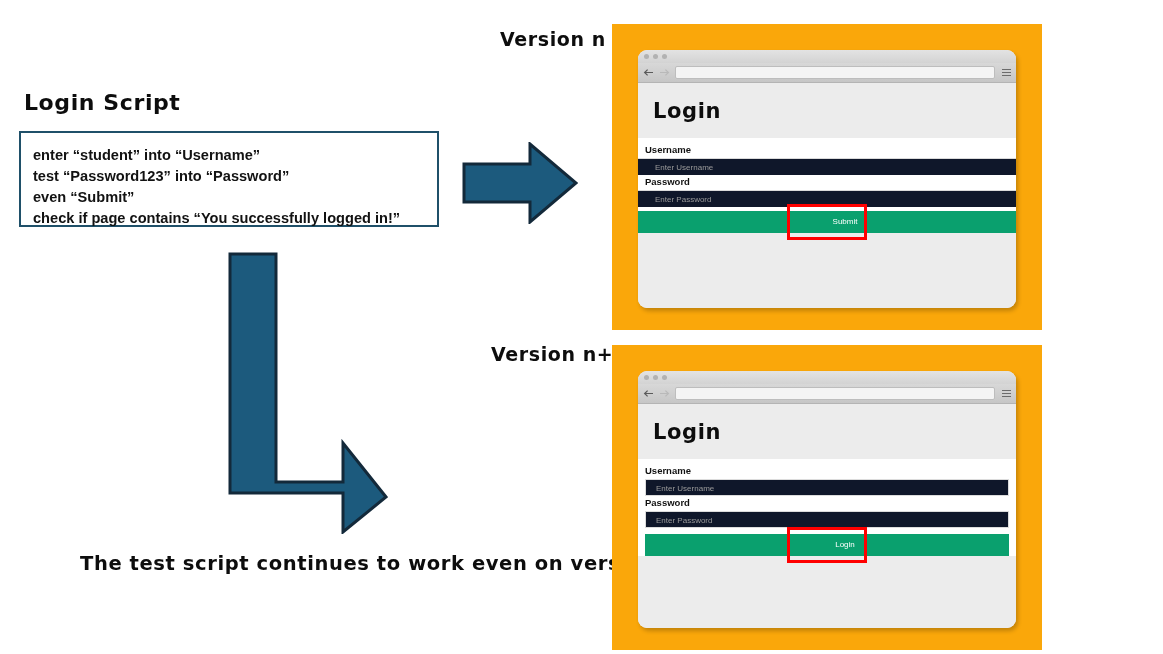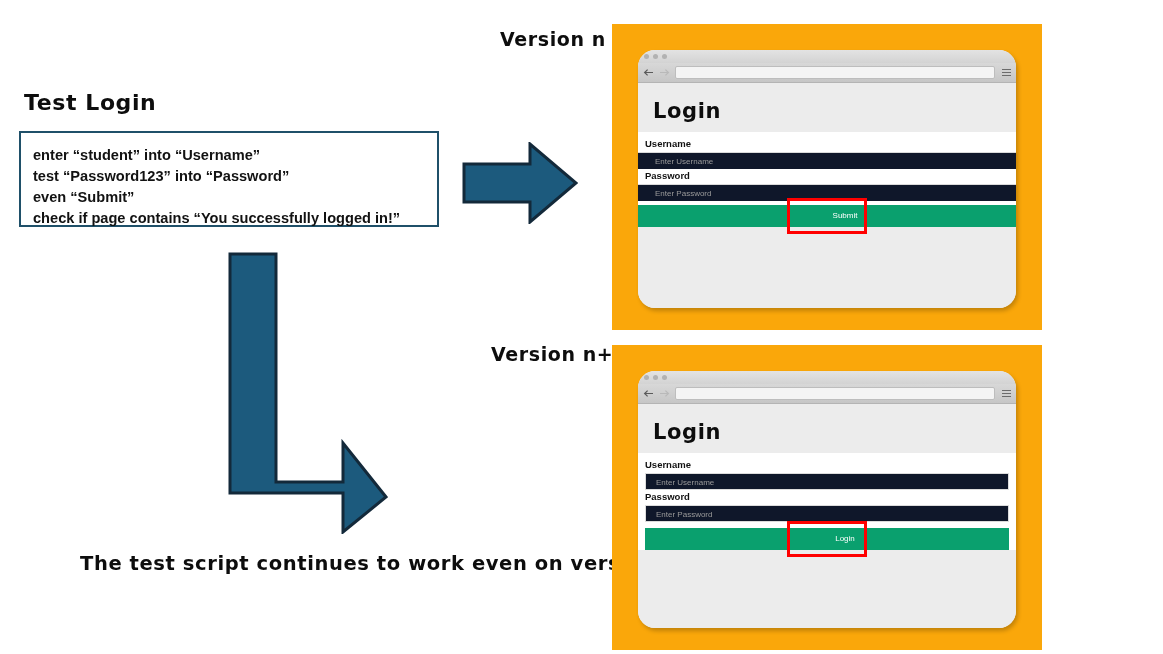--- a/index.html
+++ b/index.html
@@ -78,21 +78,21 @@
   #mock-version-n   { left: 612px; top: 24px;  width: 430px; height: 306px; }
   #mock-version-n1  { left: 612px; top: 345px; width: 430px; height: 305px; }
 
   .browser {
     position: absolute;
     left: 26px;
     top: 26px;
     right: 26px;
     bottom: 22px;
     background: #ececec;
-    border-radius: 17px;
+    border-radius: 9px;
     box-shadow: 2px 3px 4px rgba(0,0,0,0.22);
     overflow: hidden;
     display: flex;
     flex-direction: column;
   }
 
   
   .chrome-top {
     height: 13px;
     background: linear-gradient(#e3e3e3, #d3d3d3);
@@ -144,21 +144,21 @@
     background: #ececec;
     position: relative;
     padding-top: 18px;
   }
   .page-title {
     font-size: 21px;
     margin-left: 15px;
     line-height: 1;
   }
   .form-card {
-    margin-top: 10px;
+    margin-top: 16px;
     background: #ffffff;
     padding: 5px 7px 0 7px;
   }
   .field-label {
     font-family: "Liberation Sans", sans-serif;
     font-weight: 700;
     font-size: 9.5px;
     color: #111;
     margin: 1px 0 3px 0;
   }
@@ -206,21 +206,21 @@
     height: 36px;
     left: 50%;
     margin-left: -40px;
     top: -7px;
     pointer-events: none;
   }
 </style>
 </head>
 <body>
 
-<div id="test-script-title" class="hand">Test Login</div>
+<div id="test-script-title" class="hand">Login Script</div>
 
 <div id="test-script-box">
   <div class="line">enter “student” into “Username”</div>
   <div class="line">test “Password123” into “Password”</div>
   <div class="line">even “Submit”</div>
   <div class="line">check if page contains “You successfully logged in!”</div>
 </div>
 
 <div id="footnote" class="hand">The test script continues to work even on version n+1</div>
 

